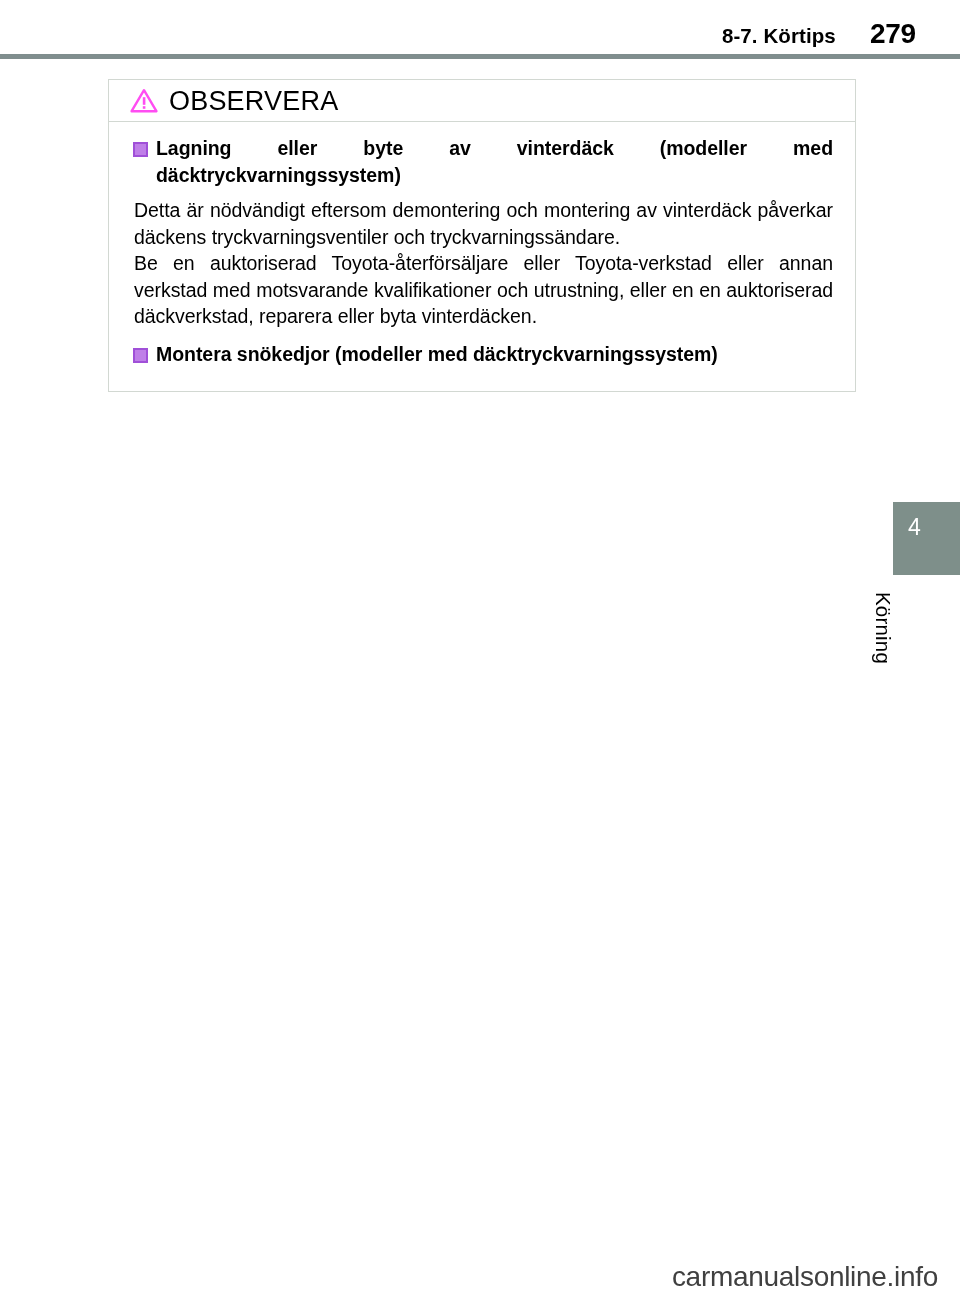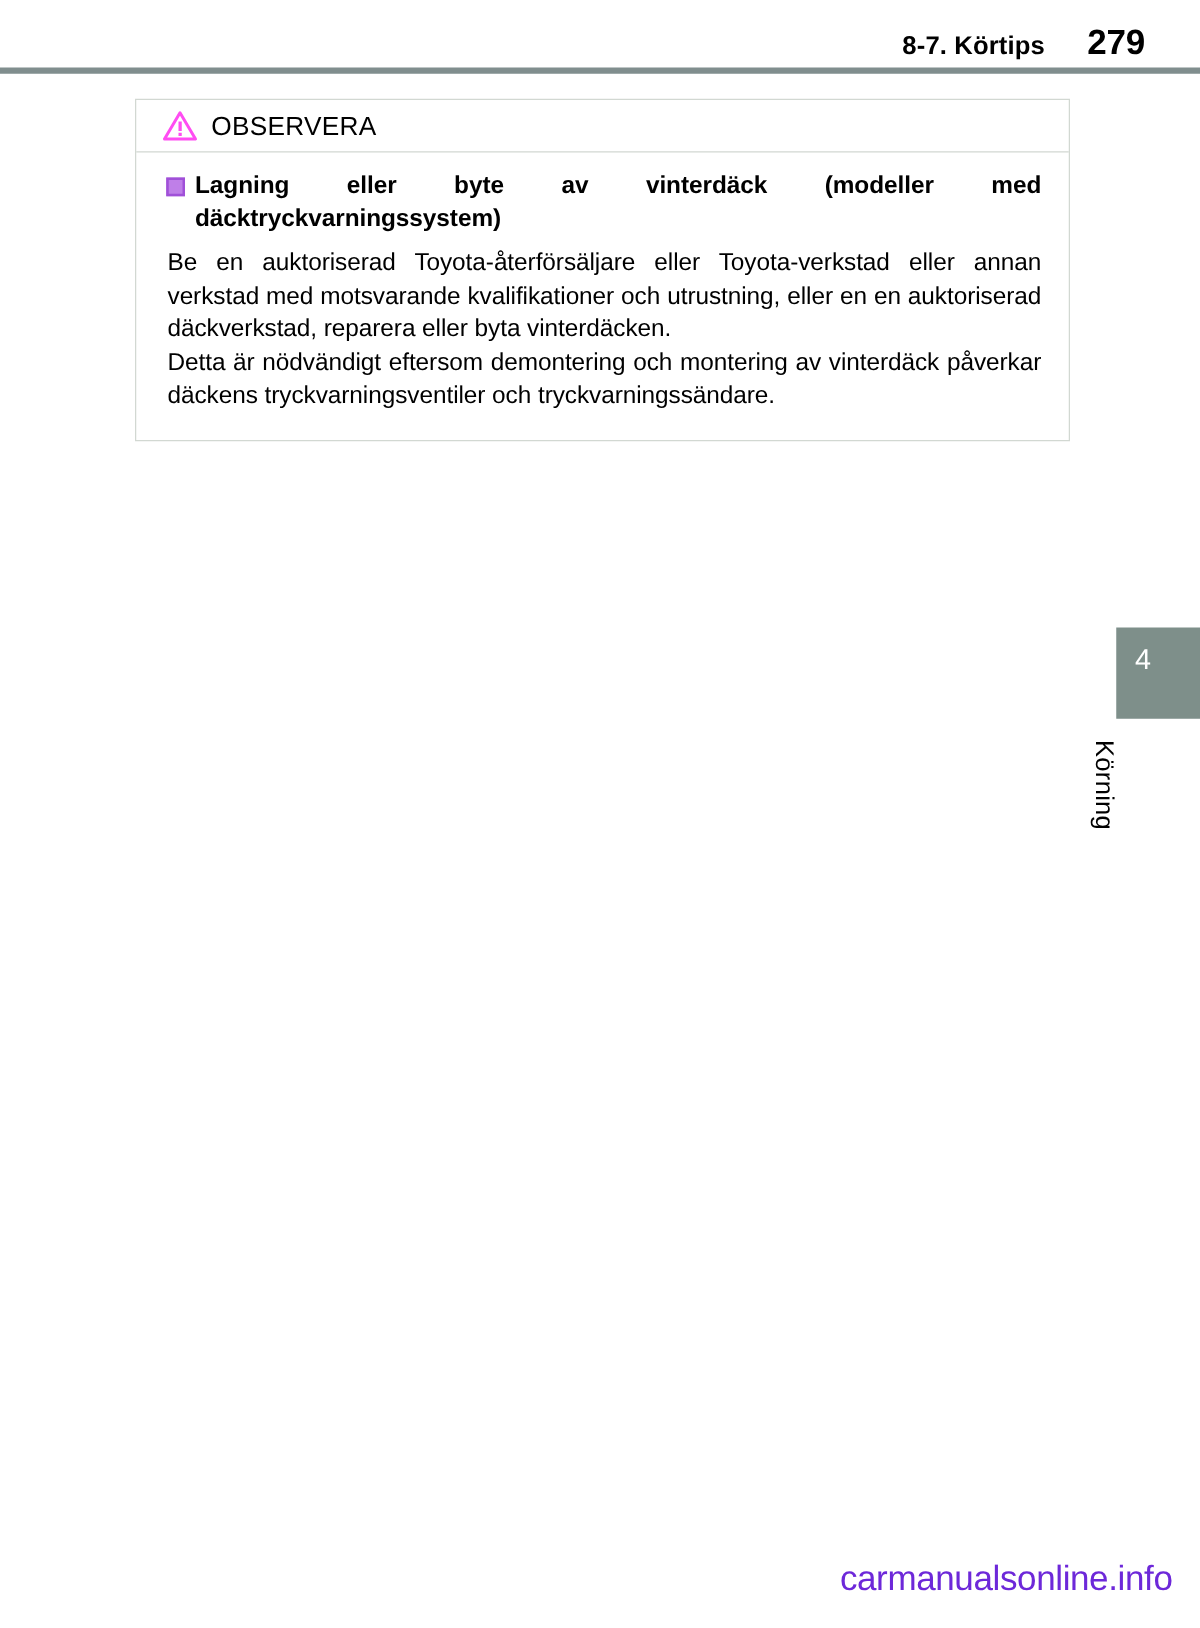--- a/index.html
+++ b/index.html
@@ -73,21 +73,21 @@
     padding-left: 21px;
     gap: 11px;
   }
   .warn-triangle {
     width: 28px;
     height: 25px;
     flex: 0 0 auto;
     display: block;
   }
   .notice-title {
-    font-size: 21px;
+    font-size: 27px;
     letter-spacing: 0.2px;
     line-height: 1;
     position: relative;
     top: 1px;
   }
   .notice-body {
     padding: 13px 22px 22px 22px;
   }
 
   
@@ -163,23 +163,23 @@
     white-space: nowrap;
     transform: rotate(90deg);
     transform-origin: left top;
     letter-spacing: 0.2px;
   }
 
   
   .watermark {
     position: absolute;
     right: 22px;
-    bottom: 23px;
+    bottom: 9px;
     font-size: 28px;
-    color: #6d28d9;
+    color: #404040;
     letter-spacing: -0.3px;
     white-space: nowrap;
   }
 </style>
 </head>
 <body>
 
 <div class="page-header">
   <div class="header-inner">
     <div class="header-section">8-7. Körtips</div>
@@ -198,23 +198,27 @@
     </svg>
     <div class="notice-title">OBSERVERA</div>
   </div>
 
   <div class="notice-body">
 
     <div class="bullet-block gap-after">
       <span class="bullet-square"></span>
       <div class="bullet-heading">Lagning eller byte av vinterdäck (modeller med däcktryckvarningssystem)</div>
     </div>
+    <div class="para">Detta är nödvändigt eftersom demontering och montering av vinterdäck påverkar däckens tryckvarningsventiler och tryckvarningssändare.</div>
     <div class="para">Be en auktoriserad Toyota-återförsäljare eller Toyota-verkstad eller annan verkstad med motsvarande kvalifikationer och utrustning, eller en en auktoriserad däckverkstad, reparera eller byta vinterdäcken.</div>
-    <div class="para">Detta är nödvändigt eftersom demontering och montering av vinterdäck påverkar däckens tryckvarningsventiler och tryckvarningssändare.</div>
-
+
+    <div class="bullet-block gap-before">
+      <span class="bullet-square"></span>
+      <div class="bullet-heading nowrap-line">Montera snökedjor (modeller med däcktryckvarningssystem)</div>
+    </div>
 
   </div>
 </div>
 
 <div class="chapter-tab">
   <div class="chapter-tab-number">4</div>
 </div>
 <div class="chapter-tab-label">Körning</div>
 
 <div class="watermark">carmanualsonline.info</div>

